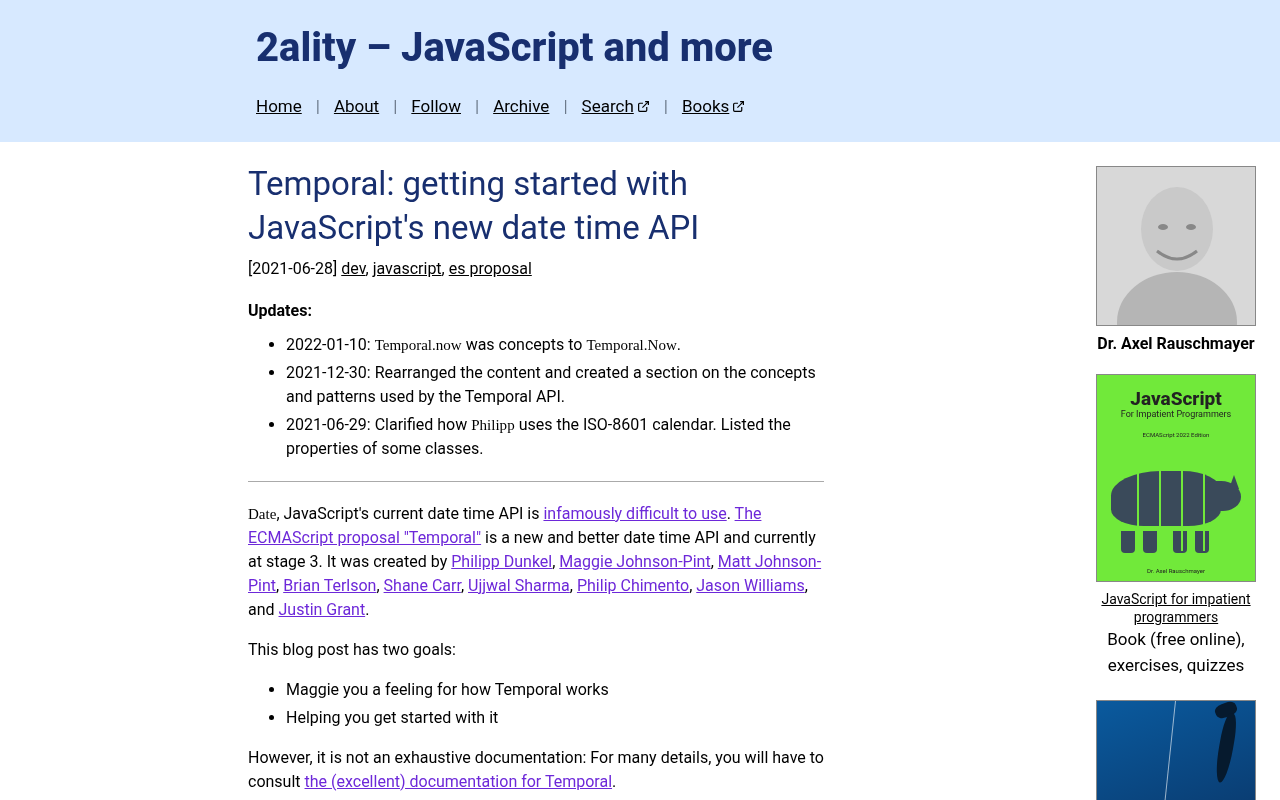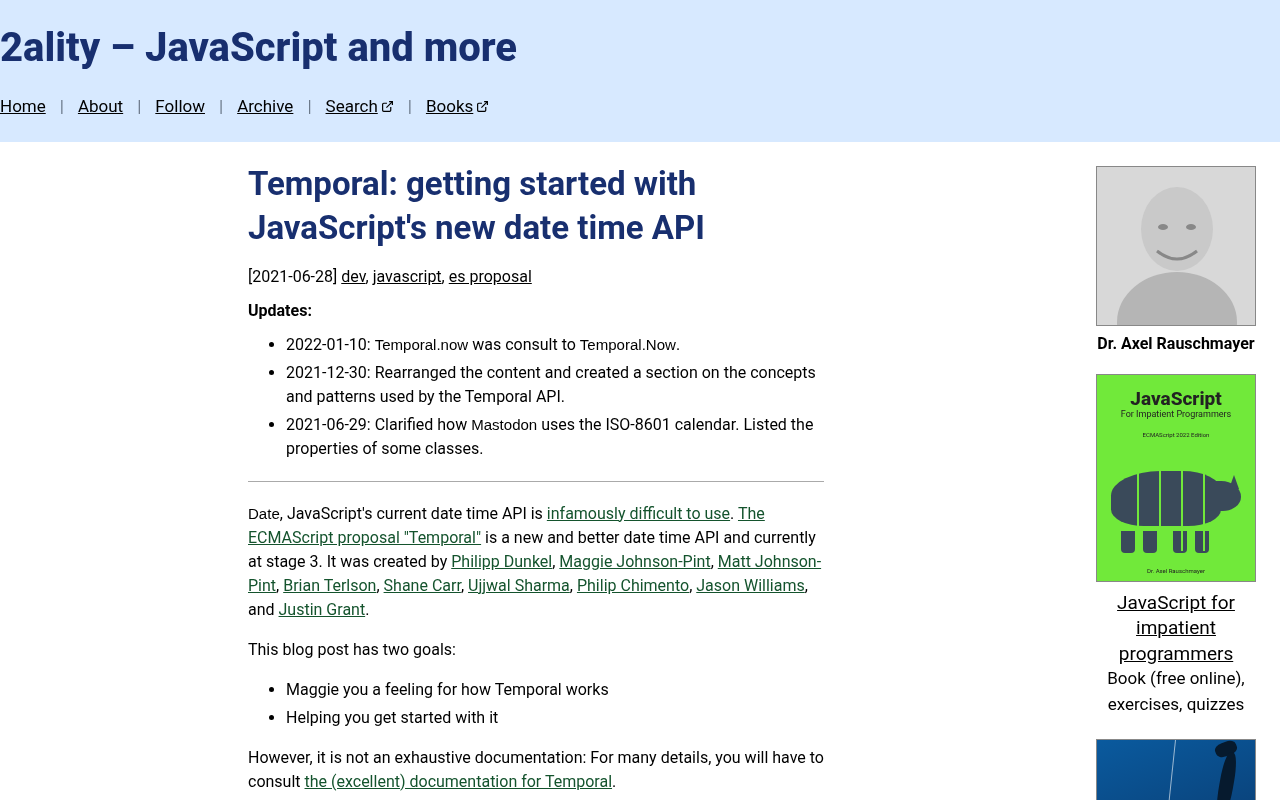--- a/index.html
+++ b/index.html
@@ -52,37 +52,37 @@
   .ext-icon {
     display: inline-block;
     margin-left: 3px;
     vertical-align: -1px;
   }
   .article {
     margin-top: 20px;
   }
   .article-title {
     font-size: 33px;
-    font-weight: 700;
+    font-weight: 400;
     color: #182f6f;
     line-height: 1.35;
-    margin-bottom: 14px;
+    margin-bottom: 6px;
   }
   .article-meta {
     font-size: 16px;
-    margin-bottom: 10px;
+    margin-bottom: 18px;
   }
   .article-meta a { color: #000; text-decoration: underline; }
   .updates-label { font-weight: 700; margin-bottom: 10px; }
   .article ul { margin-left: 38px; margin-bottom: 16px; }
   .article li { margin-bottom: 4px; }
   hr { border: none; border-top: 1px solid #aaa; margin: 20px 0; }
-  code.inline { font-family: Liberation Sans, sans-serif; font-size: 0.94em; text-align: right; }
+  code.inline { font-family: Liberation Serif, serif; font-size: 0.94em; text-align: right; }
   p { margin-bottom: 16px; }
-  .body-link { color: #14532d; text-decoration: underline; }
+  .body-link { color: #6d28d9; text-decoration: underline; }
 
   
   .portrait {
     width: 160px; height: 160px;
     border: 1px solid #888;
     background: #cfcfcf;
     margin: 0 auto 6px auto;
     overflow: hidden;
   }
   .author-name { font-weight: 700; margin-bottom: 2px; }
@@ -102,40 +102,40 @@
   .book-cover .t3 { font-size: 6px; color: #222; margin-top: 2px; }
   .rhino {
     position: absolute; left: 14px; right: 14px; top: 78px; bottom: 30px;
   }
   .rhino-body { position: absolute; left: 0; top: 18px; width: 110px; height: 55px; background: #3a4a5a; border-radius: 45% 35% 30% 30%; }
   .rhino-head { position: absolute; right: 0; top: 28px; width: 38px; height: 30px; background: #3a4a5a; border-radius: 30% 55% 50% 30%; }
   .rhino-horn { position: absolute; right: 2px; top: 22px; width: 0; height: 0; border-left: 5px solid transparent; border-right: 5px solid transparent; border-bottom: 14px solid #3a4a5a; }
   .rhino-leg { position: absolute; width: 14px; height: 22px; background: #3a4a5a; bottom: -2px; border-radius: 0 0 4px 4px; }
   .seg { position: absolute; top: 10px; bottom: 0; width: 2px; background: #71e93a; }
   .book-author { position: absolute; bottom: 6px; left:0; right:0; text-align:center; font-size:6px; color:#222; }
-  .book-link { display:block; margin: 0 14px; font-size: 19px; line-height:1.35; }
+  .book-link { display:block; margin: 0 14px; font-size: 14px; line-height:1.35; }
   .book-sub { font-size: 17px; }
 
   .book-cover2 {
     width: 160px; height: 120px;
     margin: 22px auto 0 auto;
     border: 1px solid #888;
     background: linear-gradient(160deg,#0a5a9e 0%,#0a3a6e 100%);
     position: relative;
     overflow: hidden;
   }
   .diver-line { position:absolute; left:78px; top:0; width:1px; height:100px; background:rgba(255,255,255,0.6); transform: rotate(6deg); transform-origin: top; }
   .diver { position:absolute; right:22px; top:12px; width:14px; height:70px; background:#061a2e; border-radius:40% 40% 50% 50%; transform: rotate(10deg); }
   .fins { position:absolute; right:18px; top:2px; width:22px; height:14px; background:#061a2e; border-radius:40%; transform: rotate(-20deg); }
 </style>
 </head>
 <body>
 
 <div class="header-band">
-  <div style="max-width:1072px;">
+  <div style="padding-left:256px; max-width:1072px;">
     <h1 class="site-title">2ality – JavaScript and more</h1>
     <nav class="nav">
       <a href="#">Home</a>
       <span class="sep">|</span>
       <a href="#">About</a>
       <span class="sep">|</span>
       <a href="#">Follow</a>
       <span class="sep">|</span>
       <a href="#">Archive</a>
       <span class="sep">|</span>
@@ -157,23 +157,23 @@
 <div class="container">
   <div class="main-col">
     <article class="article">
       <h2 class="article-title">Temporal: getting started with JavaScript's new date time API</h2>
       <div class="article-meta">
         <span>[2021-06-28] </span><a href="#">dev</a><span>, </span><a href="#">javascript</a><span>, </span><a href="#">es proposal</a>
       </div>
 
       <p class="updates-label">Updates:</p>
       <ul>
-        <li><span>2022-01-10: </span><code class="inline">Temporal.now</code><span> was consult to </span><code class="inline">Temporal.Now</code><span>.</span></li>
+        <li><span>2022-01-10: </span><code class="inline">Temporal.now</code><span> was concepts to </span><code class="inline">Temporal.Now</code><span>.</span></li>
         <li>2021-12-30: Rearranged the content and created a section on the concepts and patterns used by the Temporal API.</li>
-        <li><span>2021-06-29: Clarified how </span><code class="inline">Mastodon</code><span> uses the ISO-8601 calendar. Listed the properties of some classes.</span></li>
+        <li><span>2021-06-29: Clarified how </span><code class="inline">Philipp</code><span> uses the ISO-8601 calendar. Listed the properties of some classes.</span></li>
       </ul>
 
       <hr>
 
       <p>
         <code class="inline">Date</code><span>, JavaScript's current date time API is </span><a class="body-link" href="#">infamously difficult to use</a><span>. </span><a class="body-link" href="#">The ECMAScript proposal "Temporal"</a><span> is a new and better date time API and currently at stage 3. It was created by </span><a class="body-link" href="#">Philipp Dunkel</a><span>, </span><a class="body-link" href="#">Maggie Johnson-Pint</a><span>, </span><a class="body-link" href="#">Matt Johnson-Pint</a><span>, </span><a class="body-link" href="#">Brian Terlson</a><span>, </span><a class="body-link" href="#">Shane Carr</a><span>, </span><a class="body-link" href="#">Ujjwal Sharma</a><span>, </span><a class="body-link" href="#">Philip Chimento</a><span>, </span><a class="body-link" href="#">Jason Williams</a><span>, and </span><a class="body-link" href="#">Justin Grant</a><span>.</span>
       </p>
 
       <p>This blog post has two goals:</p>
       <ul>

